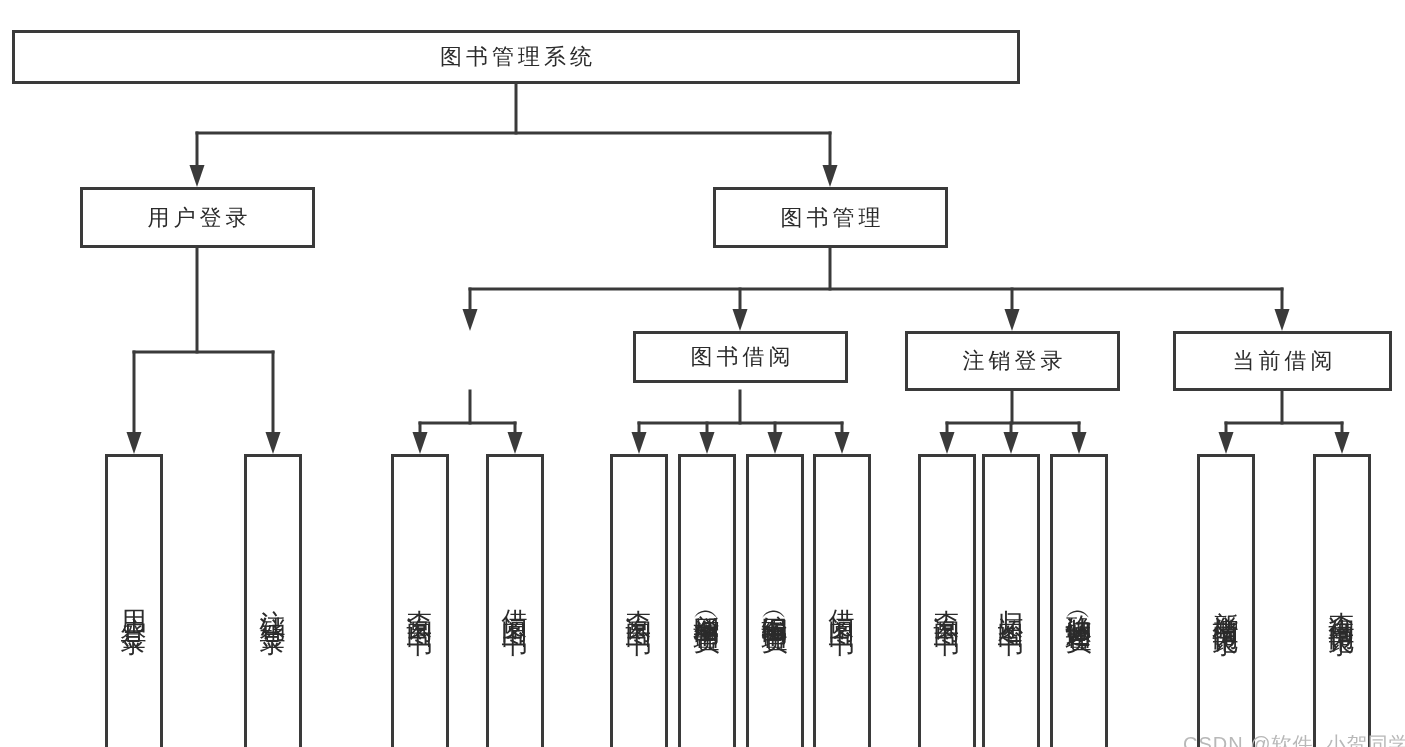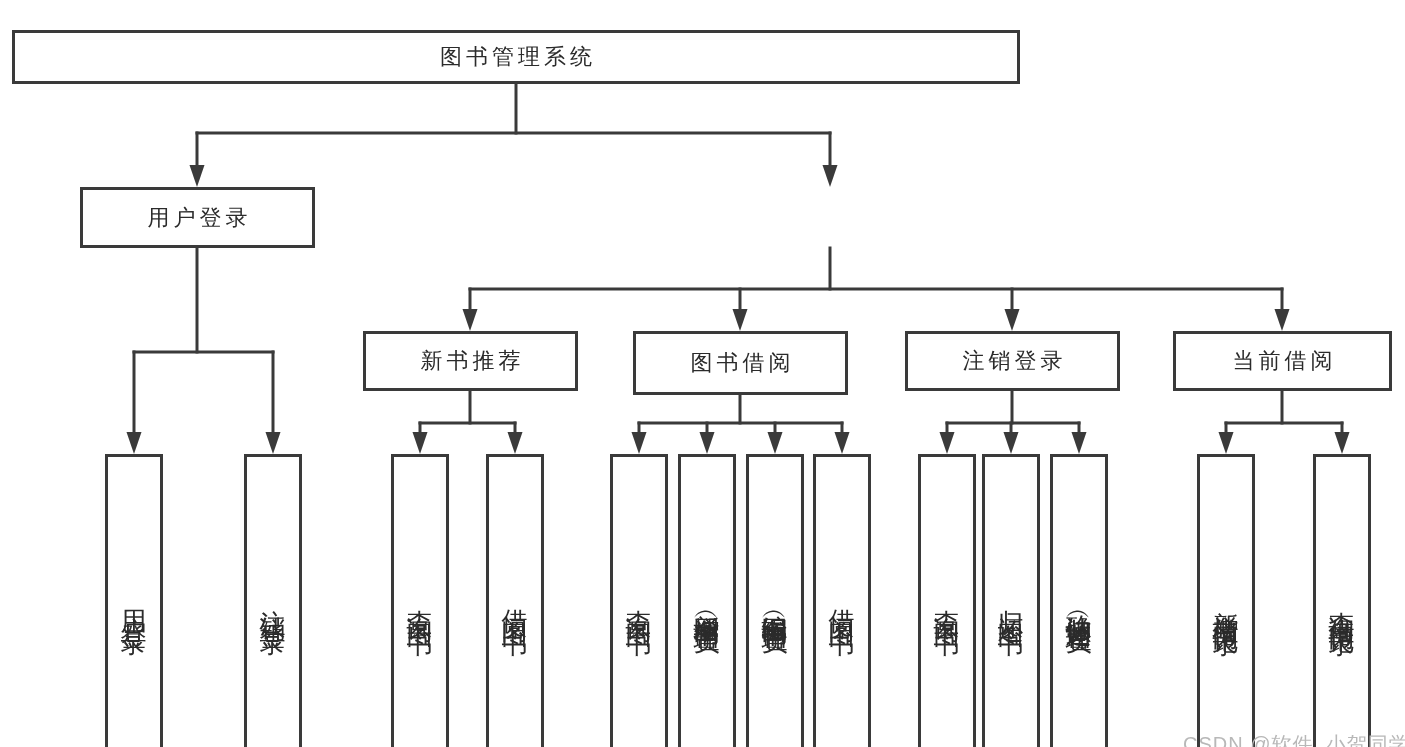--- a/index.html
+++ b/index.html
@@ -139,25 +139,25 @@
     </g>
   </svg>
 
   <div class="hbox" style="left:12px;top:14px;width:1008px;height:54px">
     <span>图书管理系统</span>
   </div>
 
   <div class="hbox" style="left:80px;top:171px;width:235px;height:61px">
     <span>用户登录</span>
   </div>
-
-  <div class="hbox" style="left:363px;top:315px;width:215px;height:60px">
-    <span>新书推荐</span>
-  </div>
-  <div class="hbox" style="left:633px;top:315px;width:215px;height:64px">
+  <div class="hbox" style="left:713px;top:171px;width:235px;height:61px">
+    <span>图书管理</span>
+  </div>
+
+  <div class="hbox" style="left:633px;top:315px;width:215px;height:52px">
     <span>图书借阅</span>
   </div>
   <div class="hbox" style="left:905px;top:315px;width:215px;height:60px">
     <span>注销登录</span>
   </div>
   <div class="hbox" style="left:1173px;top:315px;width:219px;height:60px">
     <span>当前借阅</span>
   </div>
 
   <div class="vbox" style="left:105px;top:438px;width:58px;height:297px">

